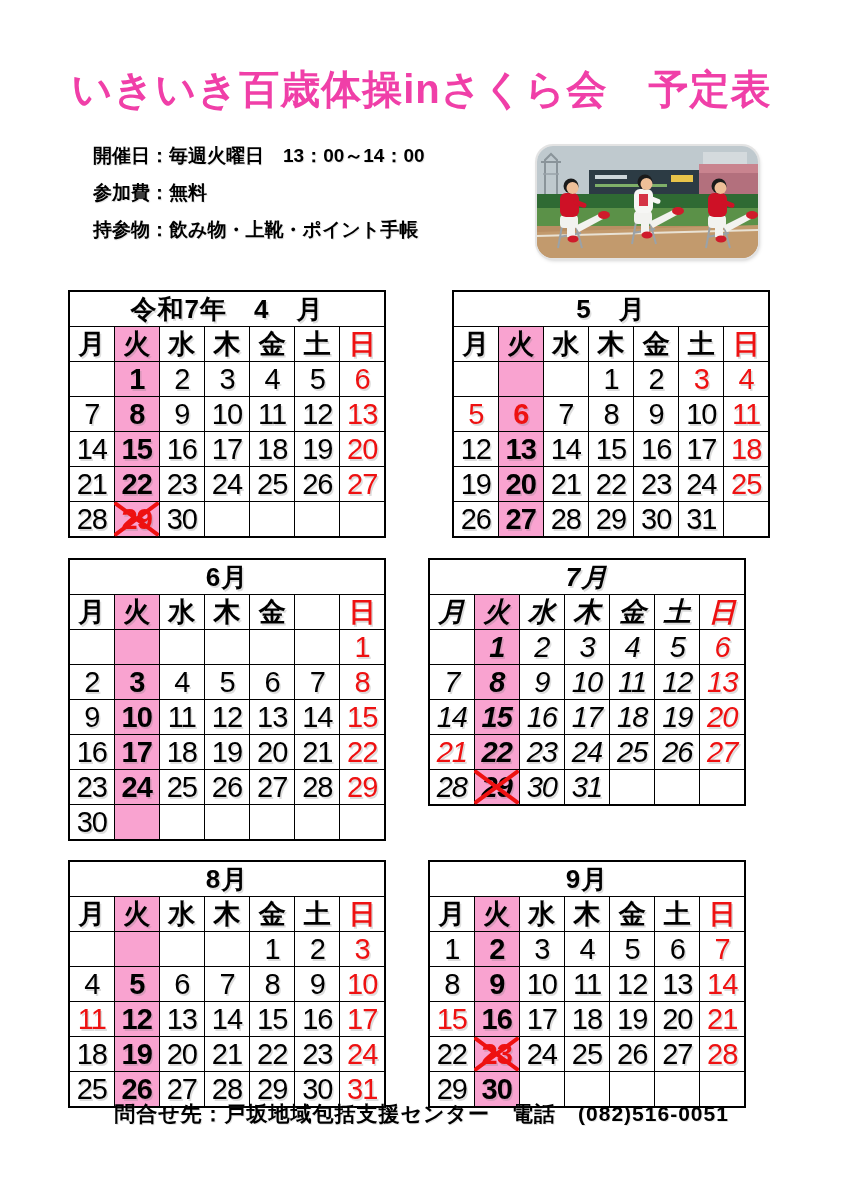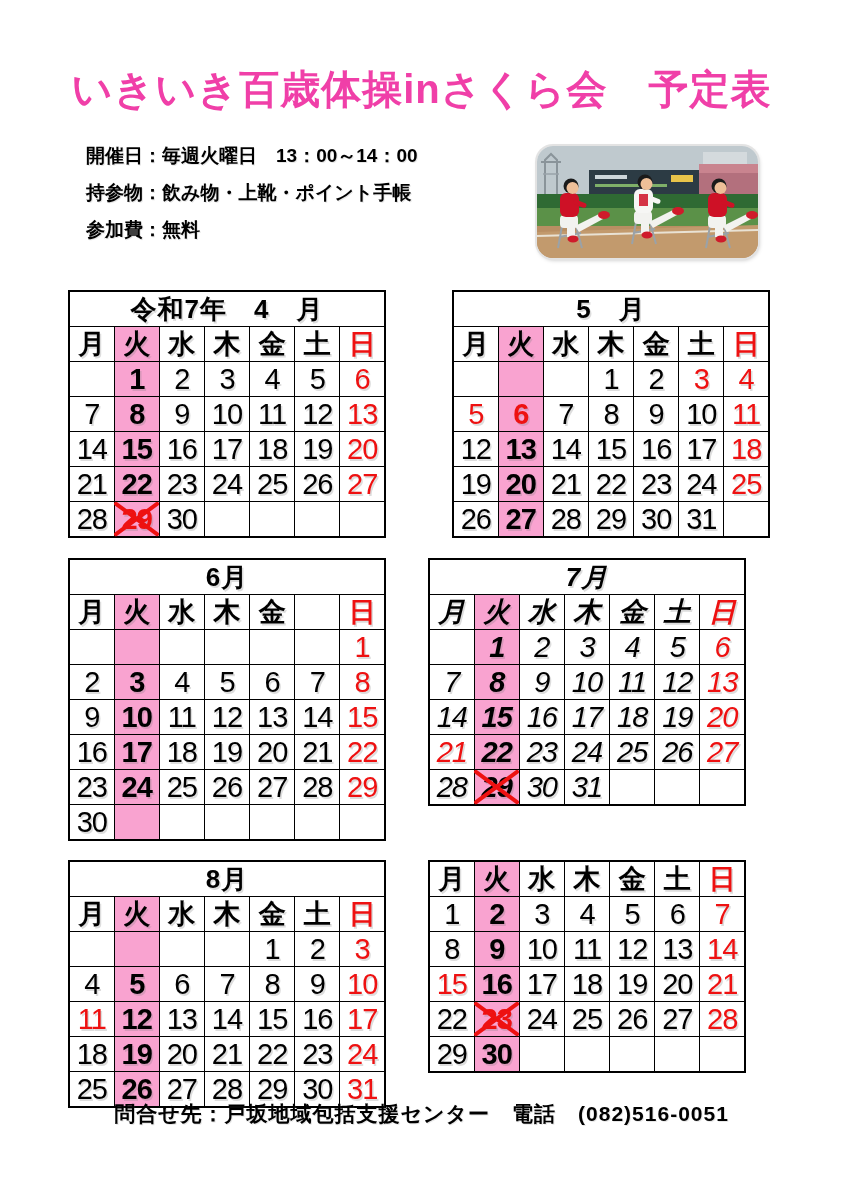--- a/index.html
+++ b/index.html
@@ -10,21 +10,21 @@
   html,body{margin:0;padding:0;background:#fff;}
   body{font-family:"Liberation Sans","DejaVu Sans",sans-serif;color:#000;}
   .page{position:relative;width:843px;height:1200px;background:#fff;overflow:hidden;}
 
   .title{
     position:absolute;top:62px;left:0;width:100%;margin:0;
     text-align:center;font-size:40px;font-weight:bold;letter-spacing:1px;
     color:var(--magenta);
   }
 
-  .info{position:absolute;left:86px;top:137px;width:430px;}
+  .info{position:absolute;left:93px;top:137px;width:430px;}
   .info-line{font-size:19px;font-weight:bold;line-height:37px;white-space:nowrap;
     text-shadow:1px 1px 0 rgba(120,120,120,0.18);}
 
   .photo{
     position:absolute;left:537px;top:146px;width:221px;height:112px;
     border-radius:16px;overflow:hidden;box-shadow:0 0 0 2px #e3e3e3,1px 2px 4px rgba(0,0,0,.25);
   }
   .photo svg{display:block;}
 
   
@@ -68,22 +68,22 @@
 </style>
 </head>
 <body>
 
 <div class="page">
 
   <h1 class="title">いきいき百歳体操inさくら会　予定表</h1>
 
   <div class="info">
     <div class="info-line">開催日：毎週火曜日　13：00～14：00</div>
+    <div class="info-line">参加費：無料</div>
     <div class="info-line">持参物：飲み物・上靴・ポイント手帳</div>
-    <div class="info-line">参加費：無料</div>
   </div>
 
   <div class="photo">
     <svg viewBox="0 0 221 112" width="221" height="112" preserveAspectRatio="none">
       <defs>
         <g id="sitfig">
           <path d="M-9,6 L-13,28 M5,6 L11,28 M-12,17 L10,13" stroke="#9aa2a8" stroke-width="2" fill="none"></path>
           <polygon points="4,6 30,-7 32,-1 8,12" fill="#f2f2ef"></polygon>
           <ellipse cx="33" cy="-5" rx="6" ry="4" fill="#cf1b2b"></ellipse>
           <rect x="-4" y="4" width="8" height="13" fill="#f2f2ef"></rect>
@@ -439,20 +439,23 @@
             <td class="num">30</td>
             <td class="num red">31</td>
           </tr>
         </tbody>
       </table>
     </div>
   <div class="cal" id="cal-september">
       <table class="cal-table">
         <tbody>
           <tr>
+            <th colspan="7" class="cal-title">9月</th>
+          </tr>
+          <tr>
             <th class="day-h">月</th>
             <th class="day-h tue">火</th>
             <th class="day-h">水</th>
             <th class="day-h">木</th>
             <th class="day-h">金</th>
             <th class="day-h">土</th>
             <th class="day-h sun">日</th>
           </tr>
           <tr>
             <td class="num">1</td>

